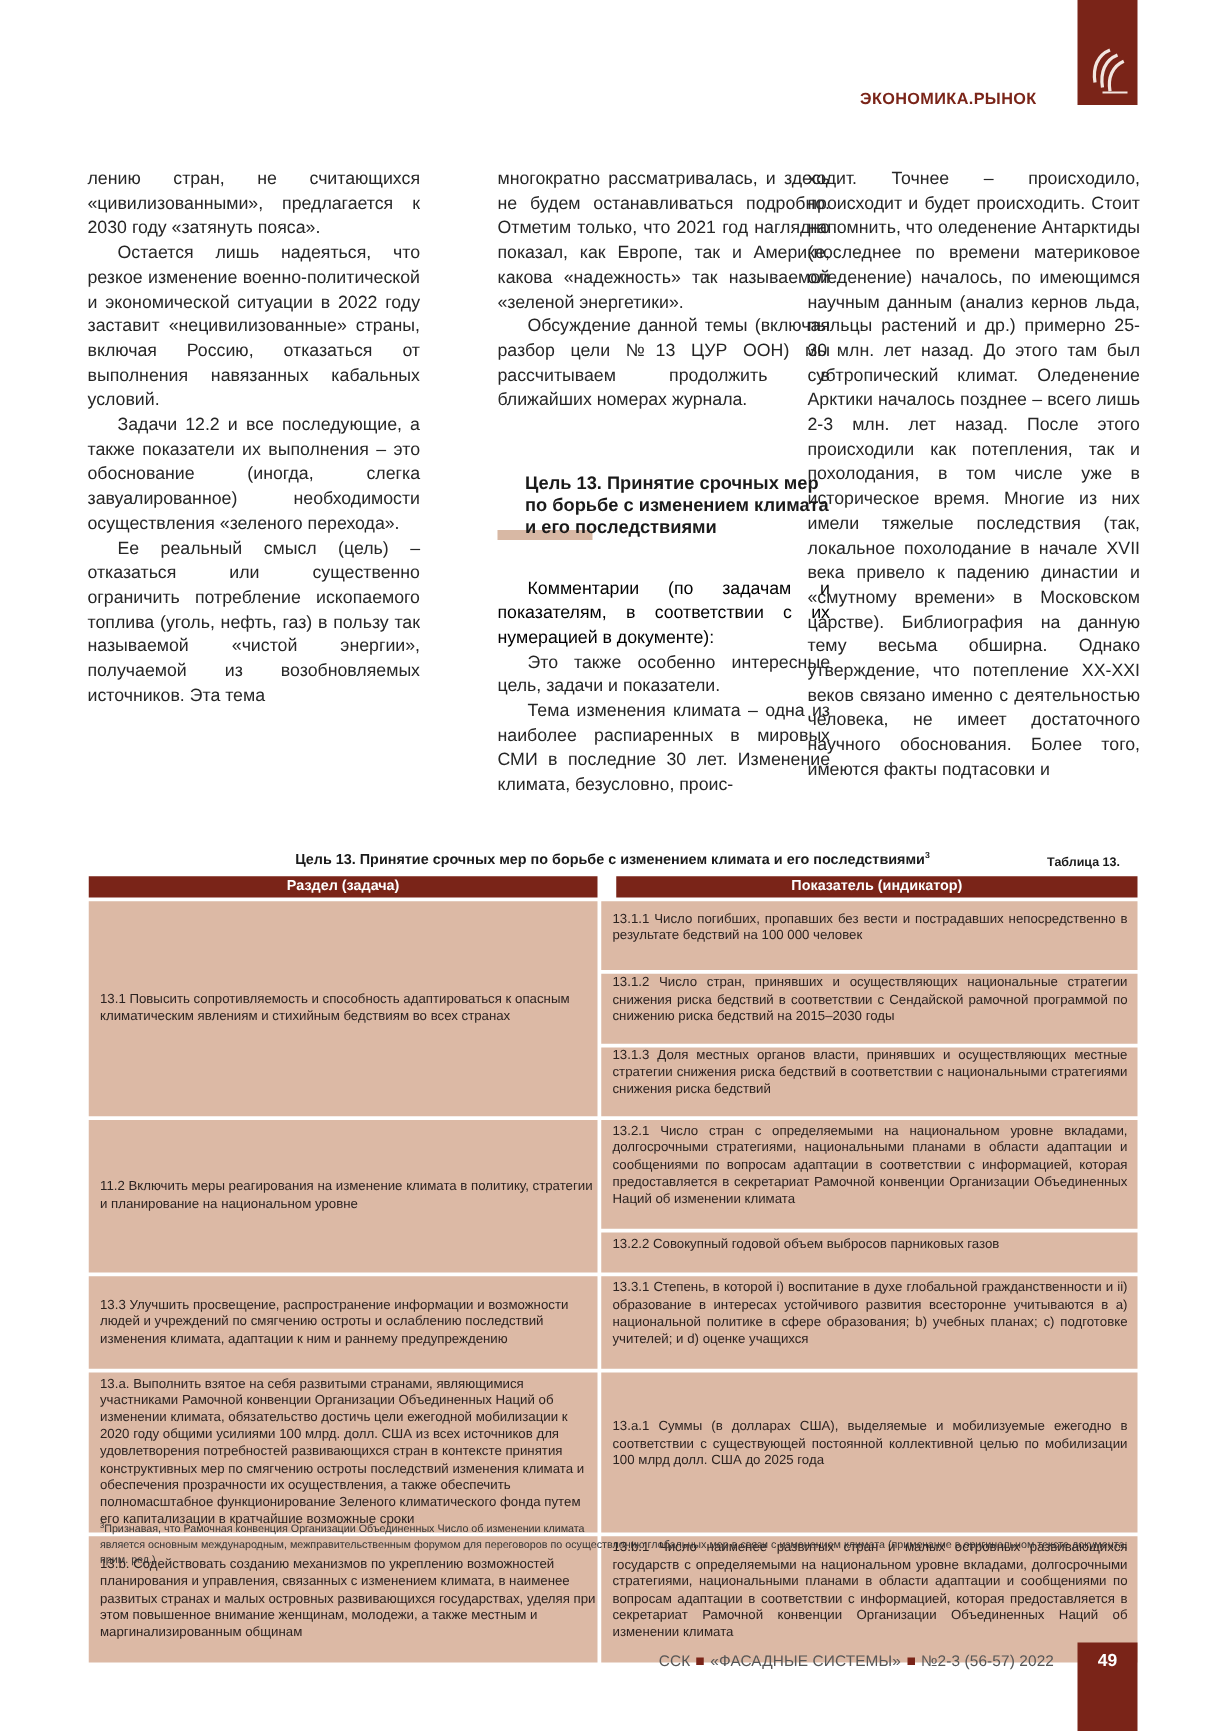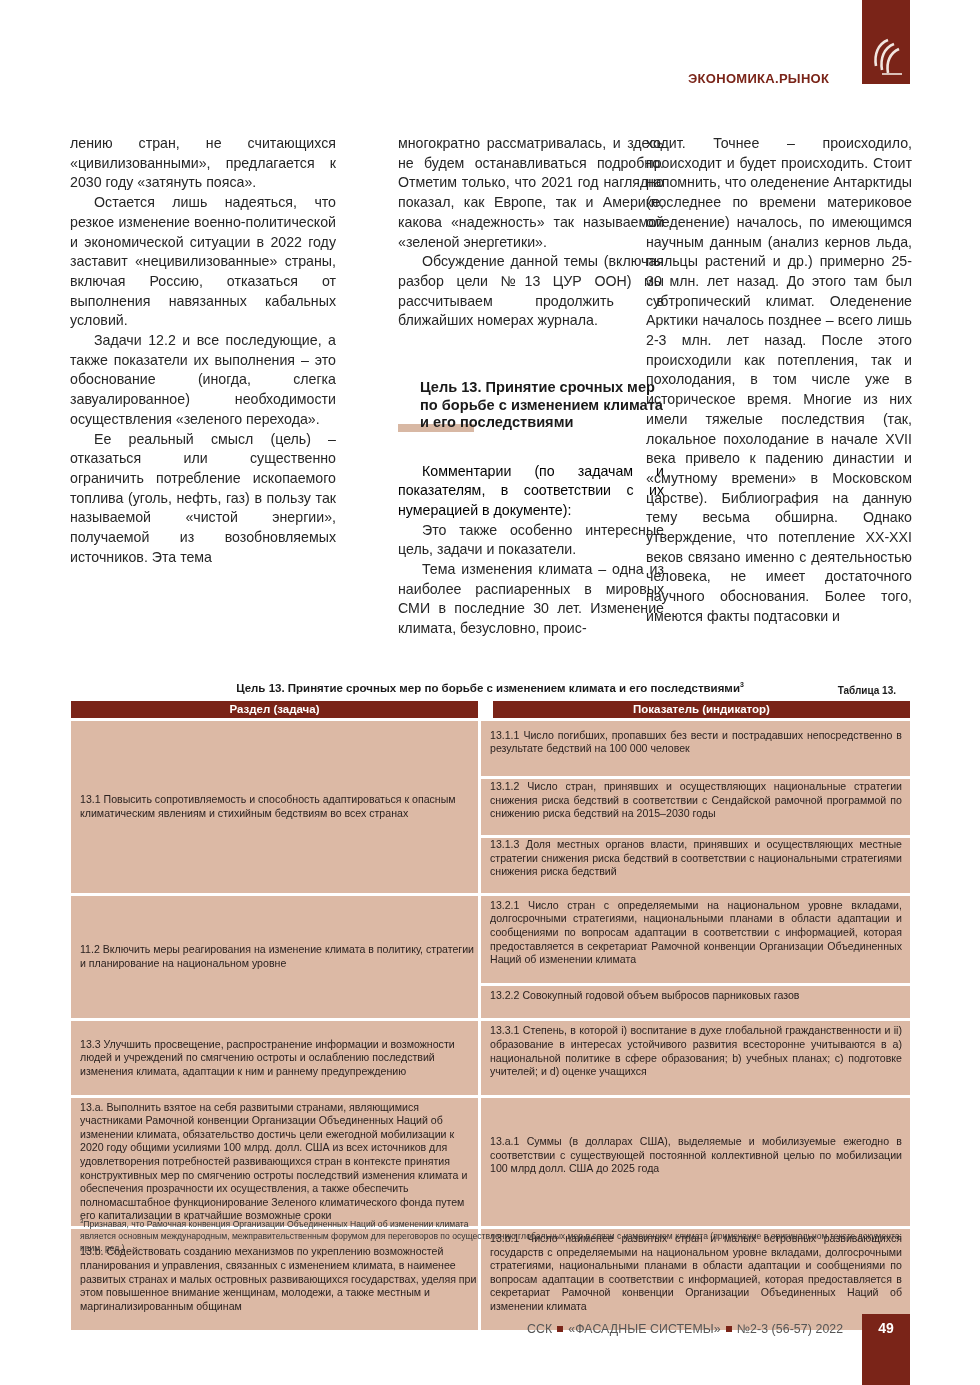--- a/index.html
+++ b/index.html
@@ -152,21 +152,21 @@
       </div>
     <div class="ind-col">
       <div class="ind-cell" style="min-height:84px">
           <span>13.b.1 Число наименее развитых стран и малых островных развивающихся государств с определяемыми на национальном уровне вкладами, долгосрочными стратегиями, национальными планами в области адаптации и сообщениями по вопросам адаптации в соответствии с информацией, которая предоставляется в секретариат Рамочной конвенции Организации Объединенных Наций об изменении климата</span>
         </div>
     </div>
   </div>
 </div>
 
 <div class="footnote">
-  <div><sup>3</sup><span>Признавая, что Рамочная конвенция Организации Объединенных Наций об изменении климата</span></div>
+  <div><sup>3</sup><span>Признавая, что Рамочная конвенция Организации Объединенных Число об изменении климата</span></div>
   <div>является основным международным, межправительственным форумом для переговоров по осуществлению глобальных мер в связи с изменением климата (примечание в оригинальном тексте документа; прим. ред.)</div>
 </div>
 
 <div class="footer">
   <span>ССК</span><span class="sq"></span><span>«ФАСАДНЫЕ СИСТЕМЫ»</span><span class="sq"></span><span>№2-3 (56-57) 2022</span>
 </div>
 <div class="page-tab">
   <div class="page-number">49</div>
 </div>
 

